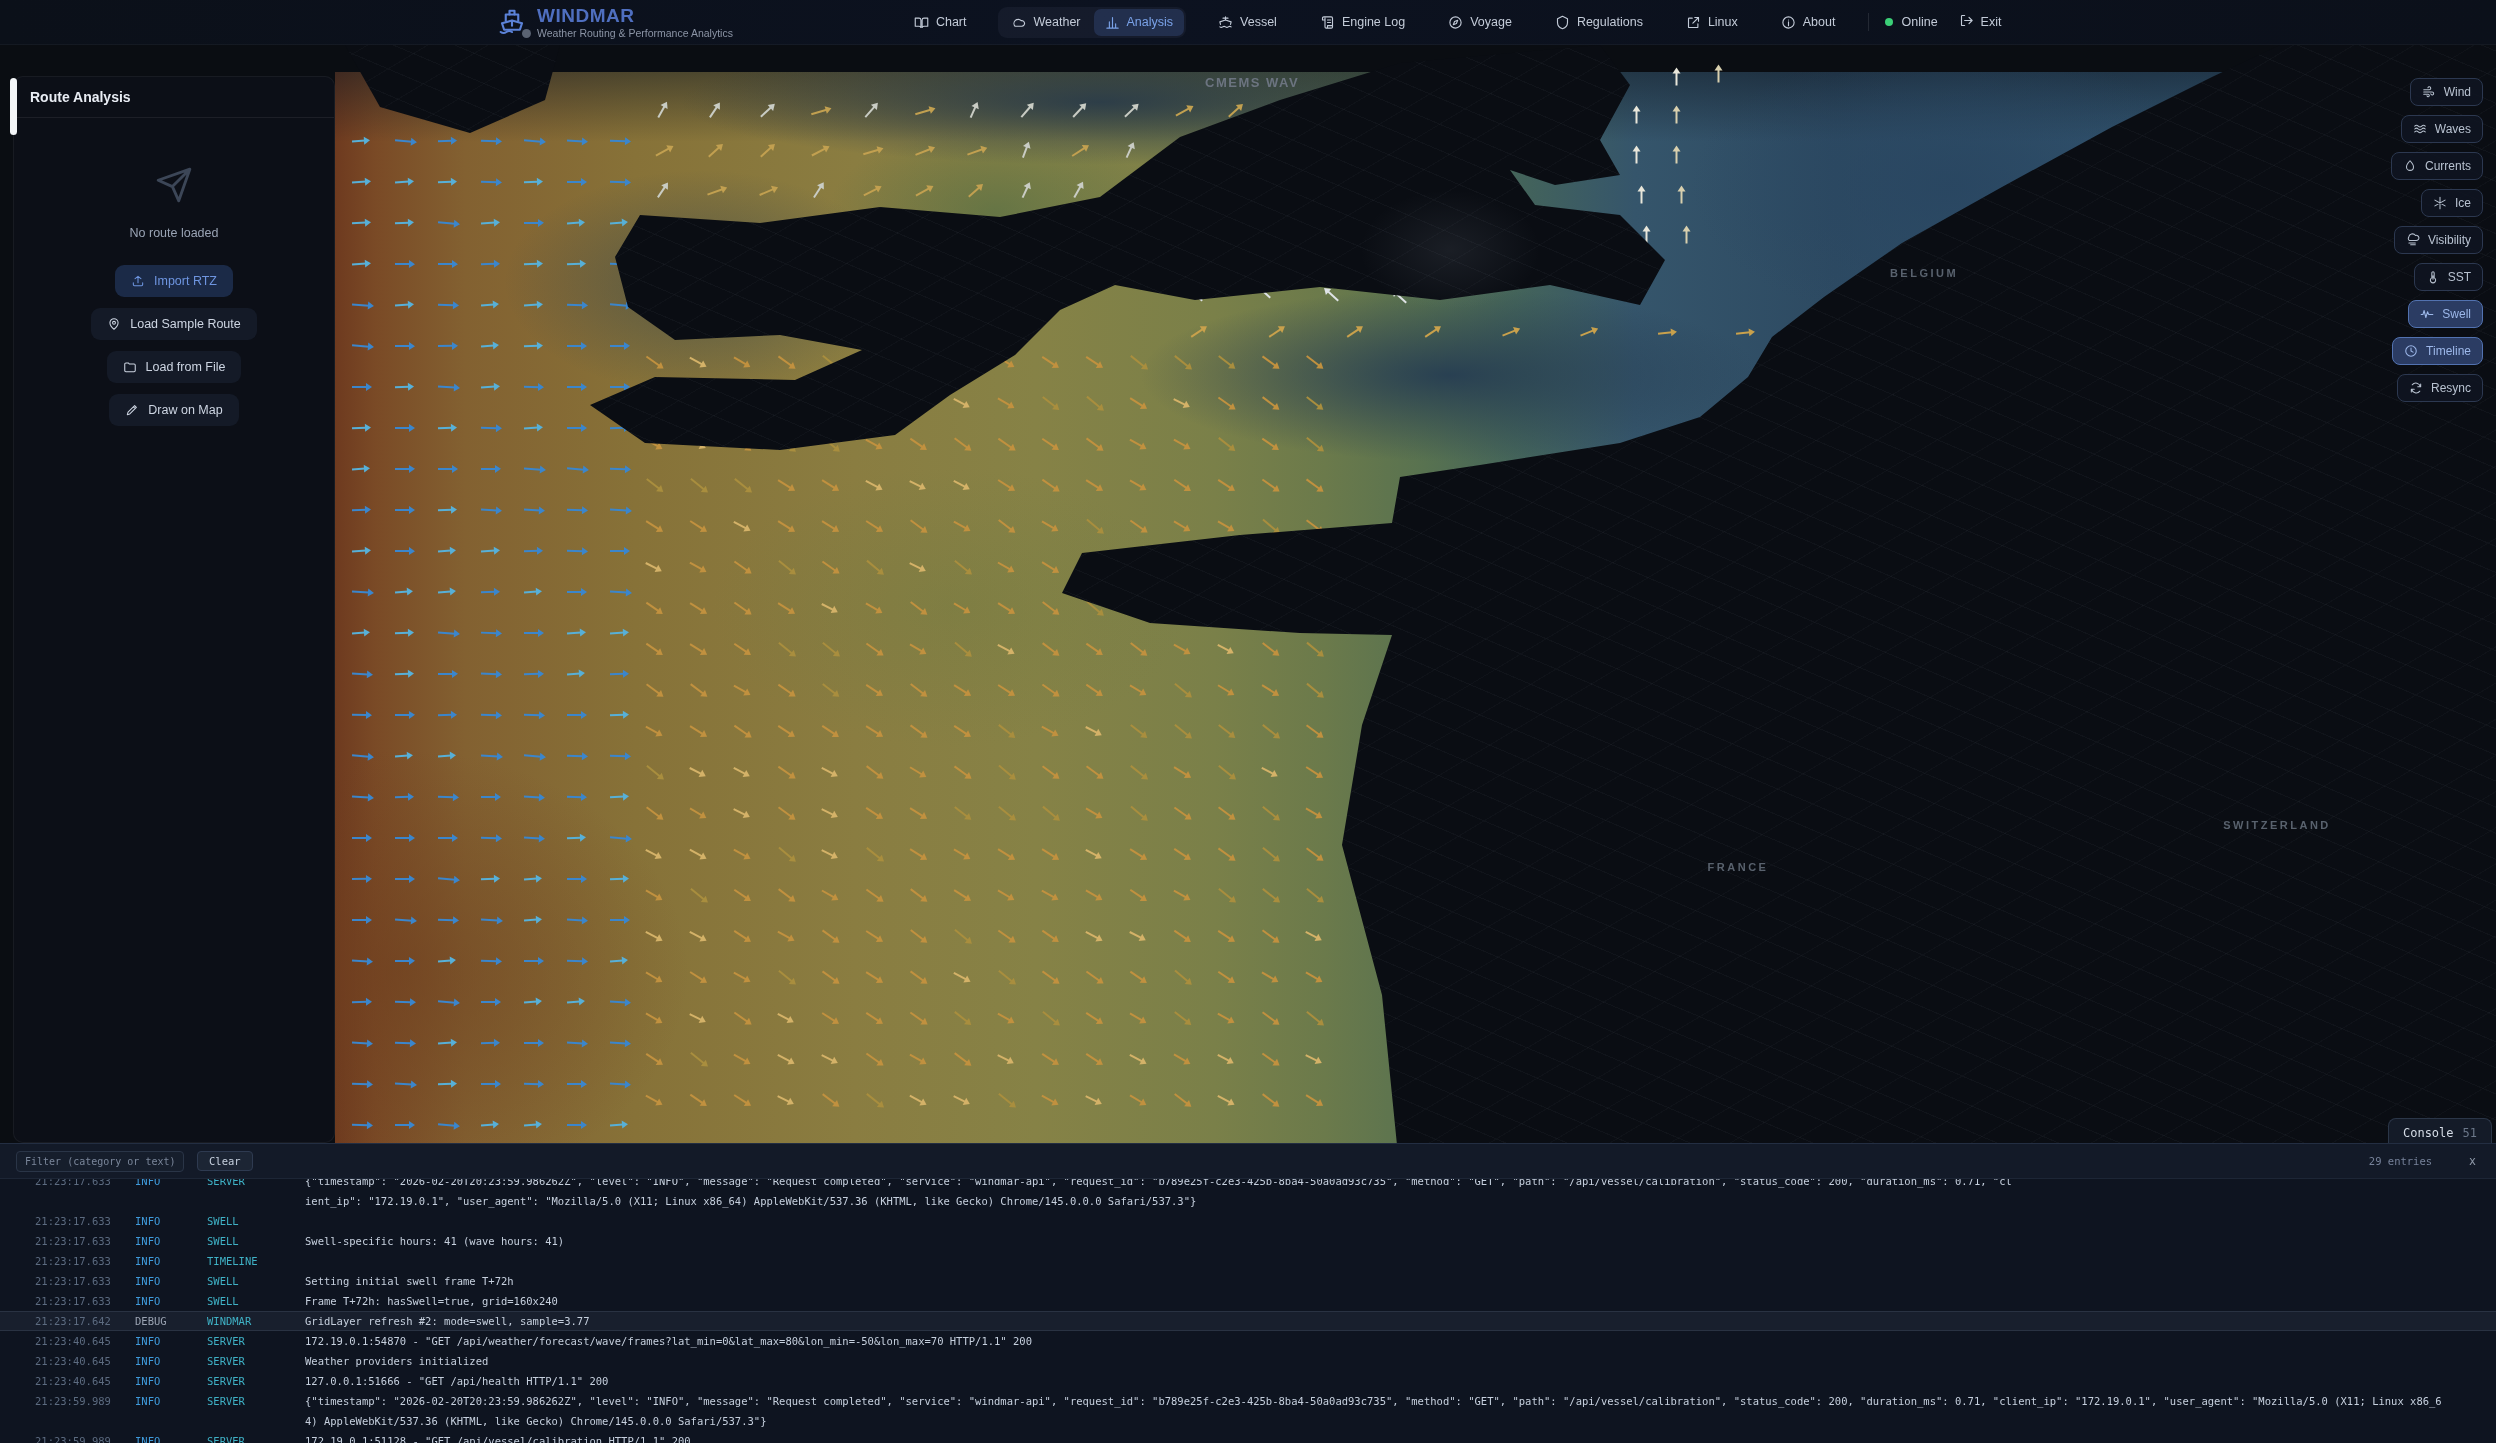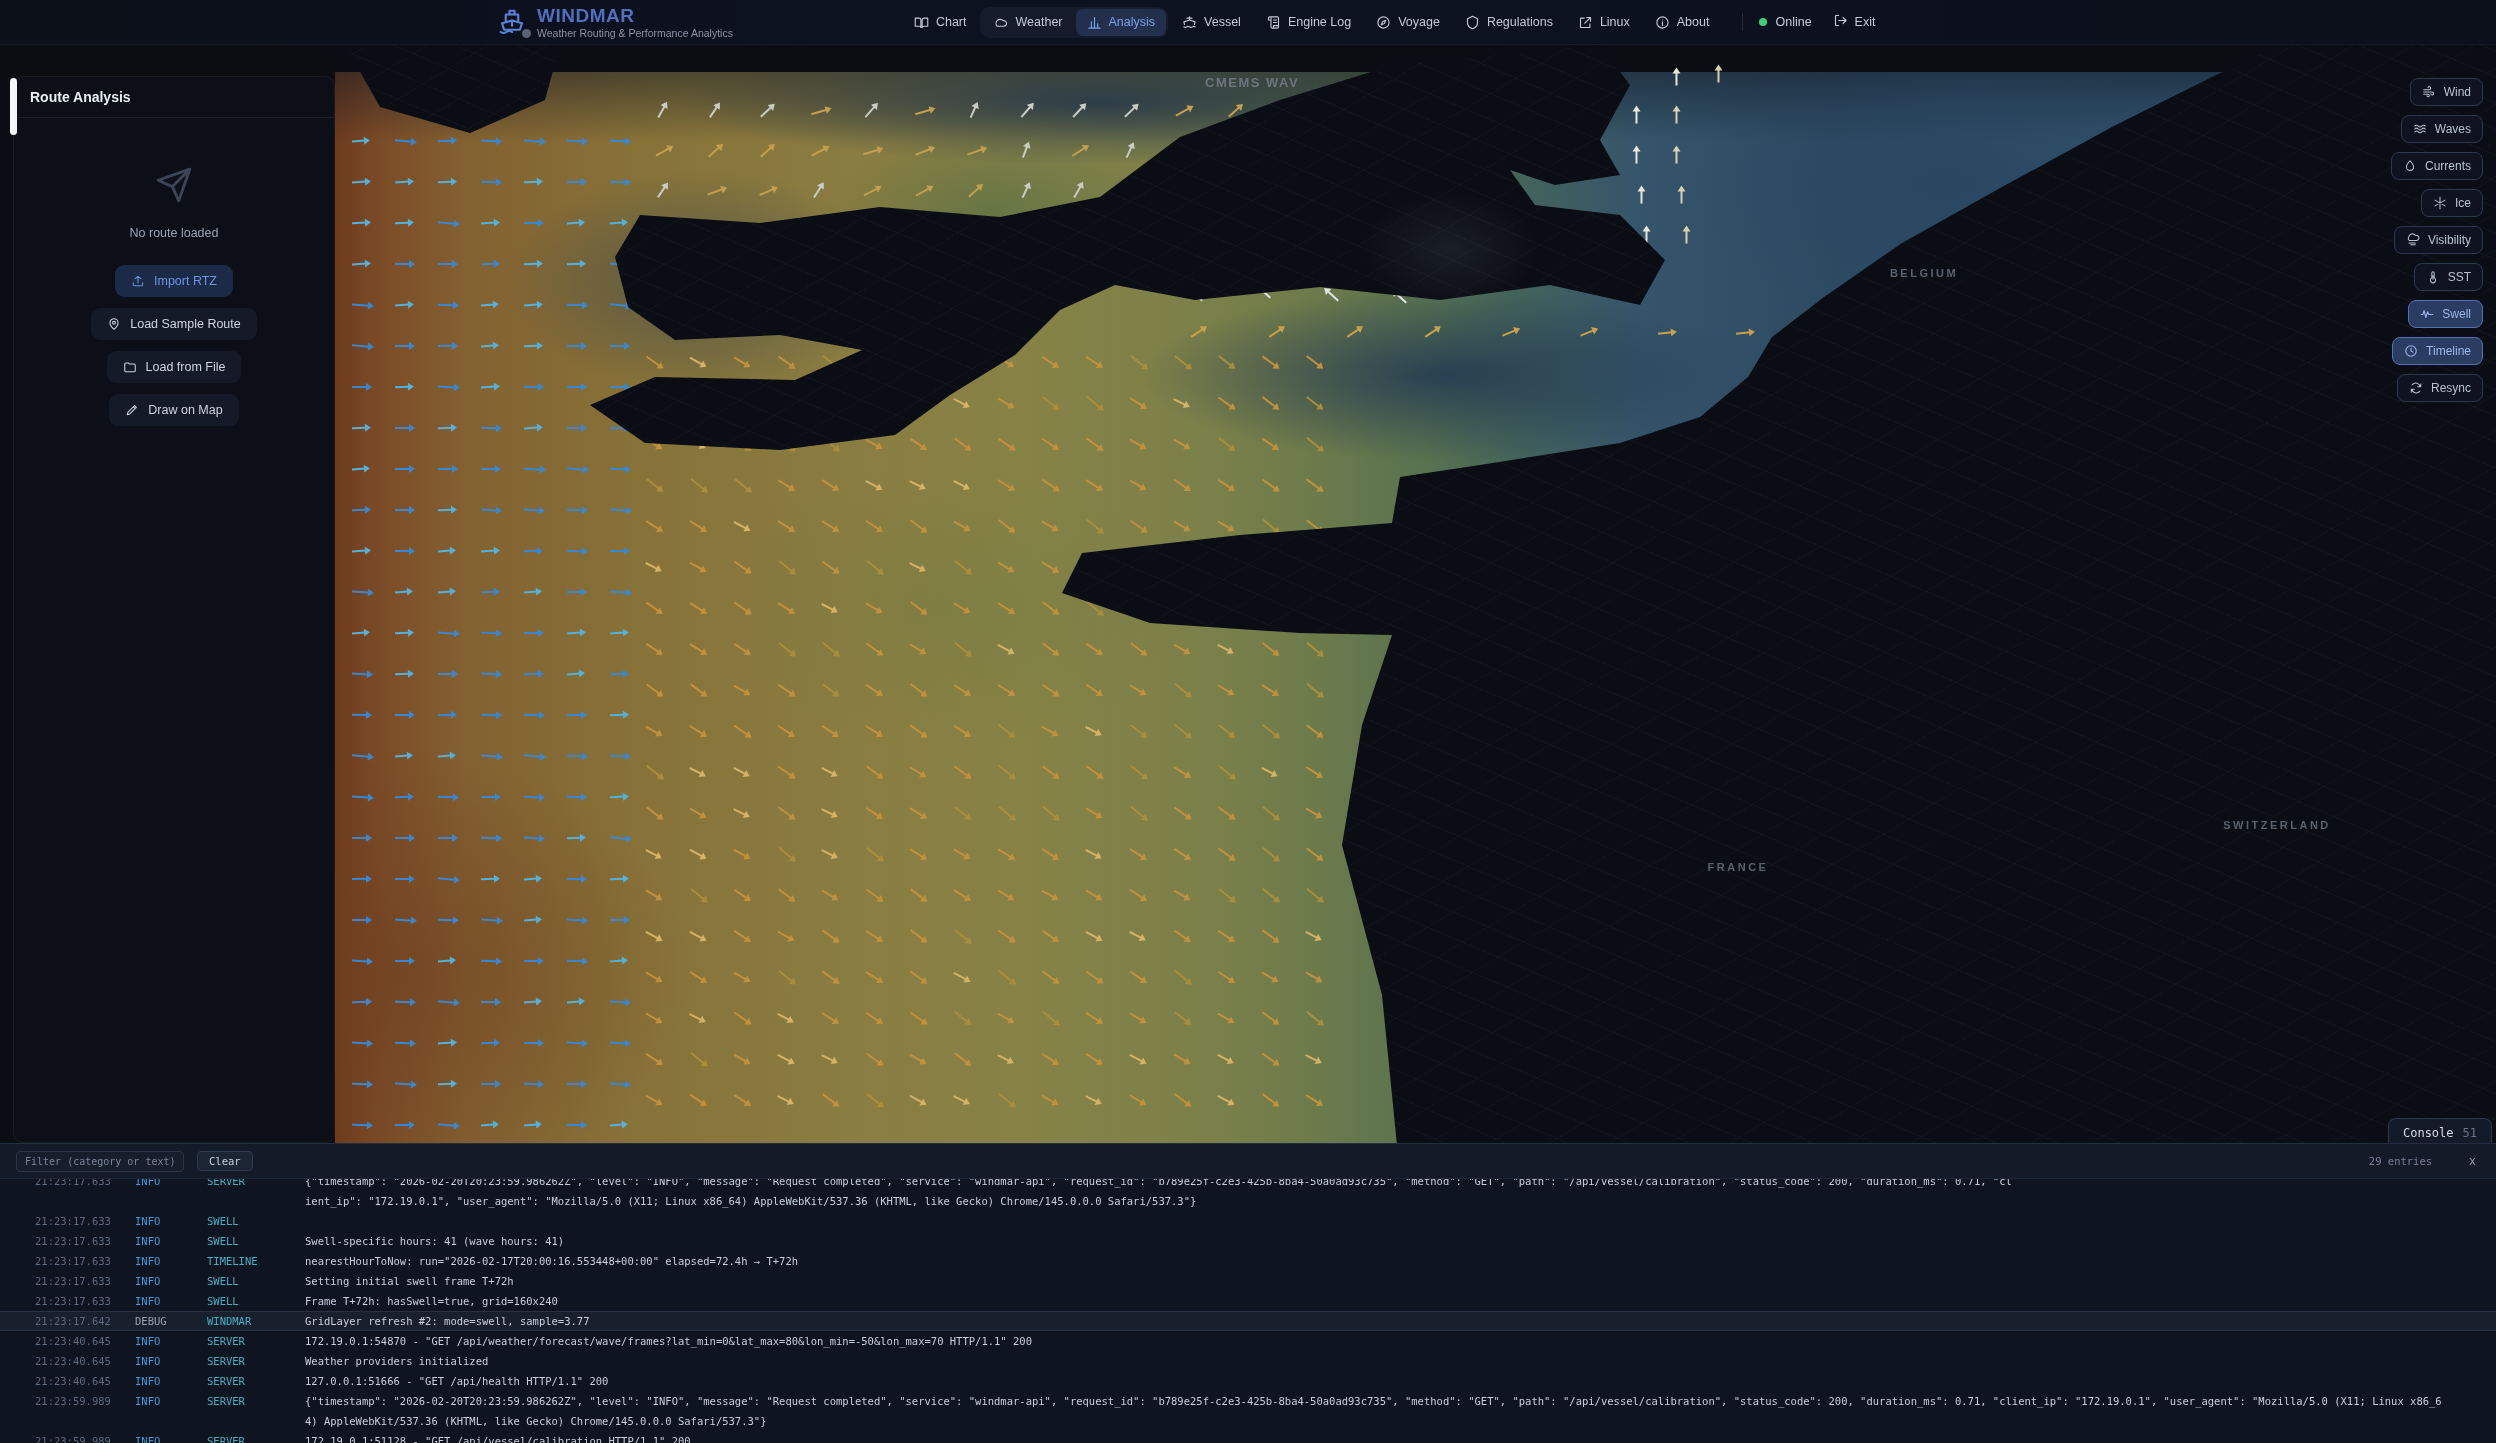--- a/index.html
+++ b/index.html
@@ -9,21 +9,21 @@
   
   header{position:absolute;top:0;left:0;right:0;height:45px;z-index:20;display:flex;align-items:center;
     background:linear-gradient(90deg,#0b1019 0%,#0c1220 45%,#0b101a 100%);
     border-bottom:1px solid rgba(255,255,255,.04);padding-left:497px;box-sizing:border-box;}
   .brand{display:flex;align-items:center;gap:10px;}
   .brand-icon{position:relative;width:30px;height:30px;color:#5b82d8;}
   .brand-icon svg{width:30px;height:30px;}
   .brand-dot{position:absolute;right:-4px;bottom:-1px;width:9px;height:9px;border-radius:50%;background:#5a6372;}
   .brand-title{color:#4f6fc0;font-weight:bold;font-size:19px;letter-spacing:.5px;line-height:20px;}
   .brand-sub{color:#8b94a5;font-size:10.5px;margin-top:1px;}
-  nav{display:flex;align-items:center;gap:3px;margin-left:170px;}
+  nav{display:flex;align-items:center;gap:21px;margin-left:170px;}
   .nav-item{display:flex;align-items:center;gap:7px;color:#c3cbd8;font-size:12.5px;padding:6px 11px;
     border-radius:7px;cursor:pointer;white-space:nowrap;}
   .nav-item svg{width:15px;height:15px;}
   .nav-group{display:flex;gap:2px;background:rgba(125,145,180,.08);border-radius:9px;padding:2px;}
   .nav-item.active{background:rgba(80,120,200,.22);color:#7aa2e8;}
   .nav-right{display:flex;align-items:center;gap:10px;margin-left:16px;}
   .vsep{width:1px;height:18px;background:rgba(255,255,255,.10);margin:0 6px;}
   .online{display:flex;align-items:center;gap:8px;color:#c3cbd8;font-size:12.5px;}
   .dot{width:8px;height:8px;border-radius:50%;background:#3bcf77;}
 
@@ -938,21 +938,20 @@
         <div class="log-row">
           <span class="c-time">21:23:17.633</span>
           <span class="c-level lv-INFO">INFO</span>
           <span class="c-cat">SWELL</span>
           <span class="c-msg">Swell-specific hours: 41 (wave hours: 41)</span>
         </div>
         <div class="log-row">
           <span class="c-time">21:23:17.633</span>
           <span class="c-level lv-INFO">INFO</span>
           <span class="c-cat">TIMELINE</span>
-          <span class="c-msg">nearestHourToNow: run="2026-02-17T20:00:16.553448+00:00" elapsed=72.4h → T+72h</span>
         </div>
         <div class="log-row">
           <span class="c-time">21:23:17.633</span>
           <span class="c-level lv-INFO">INFO</span>
           <span class="c-cat">SWELL</span>
           <span class="c-msg">Setting initial swell frame T+72h</span>
         </div>
         <div class="log-row">
           <span class="c-time">21:23:17.633</span>
           <span class="c-level lv-INFO">INFO</span>

